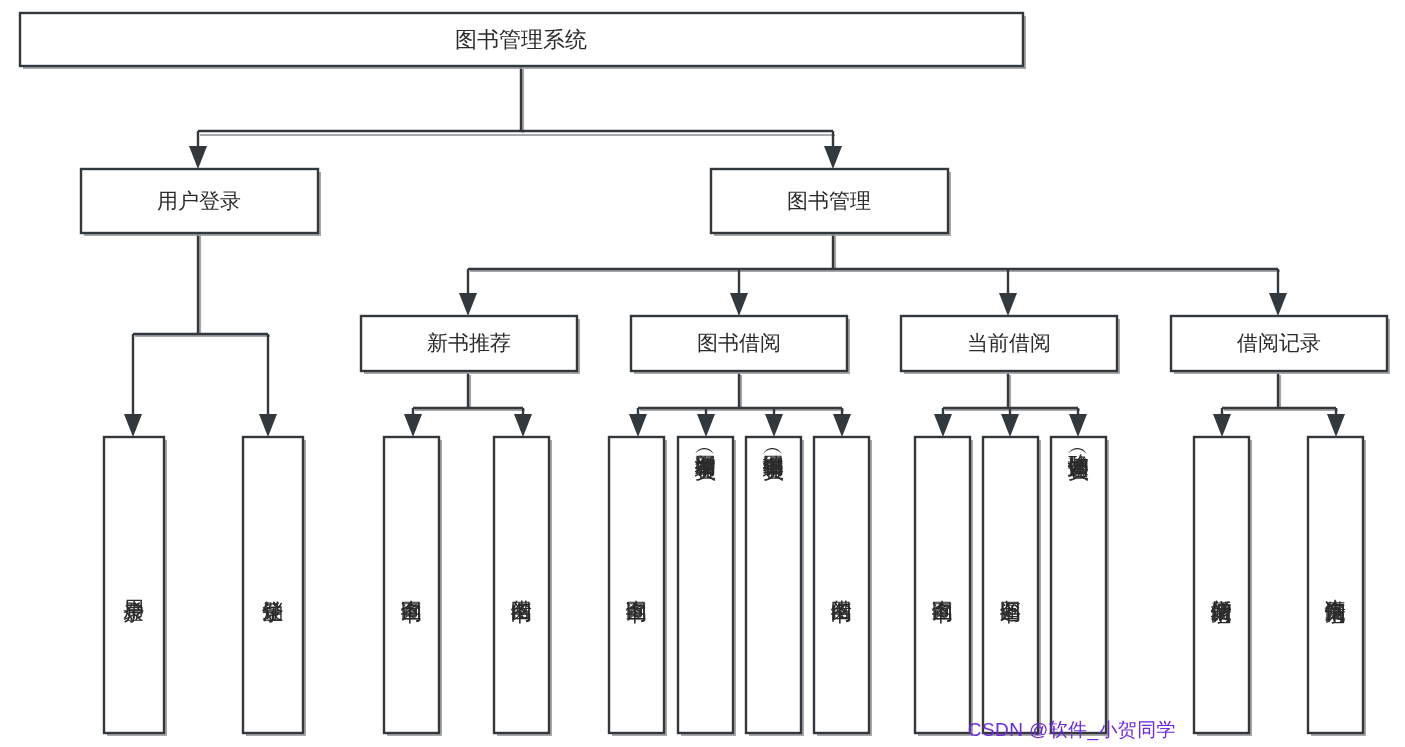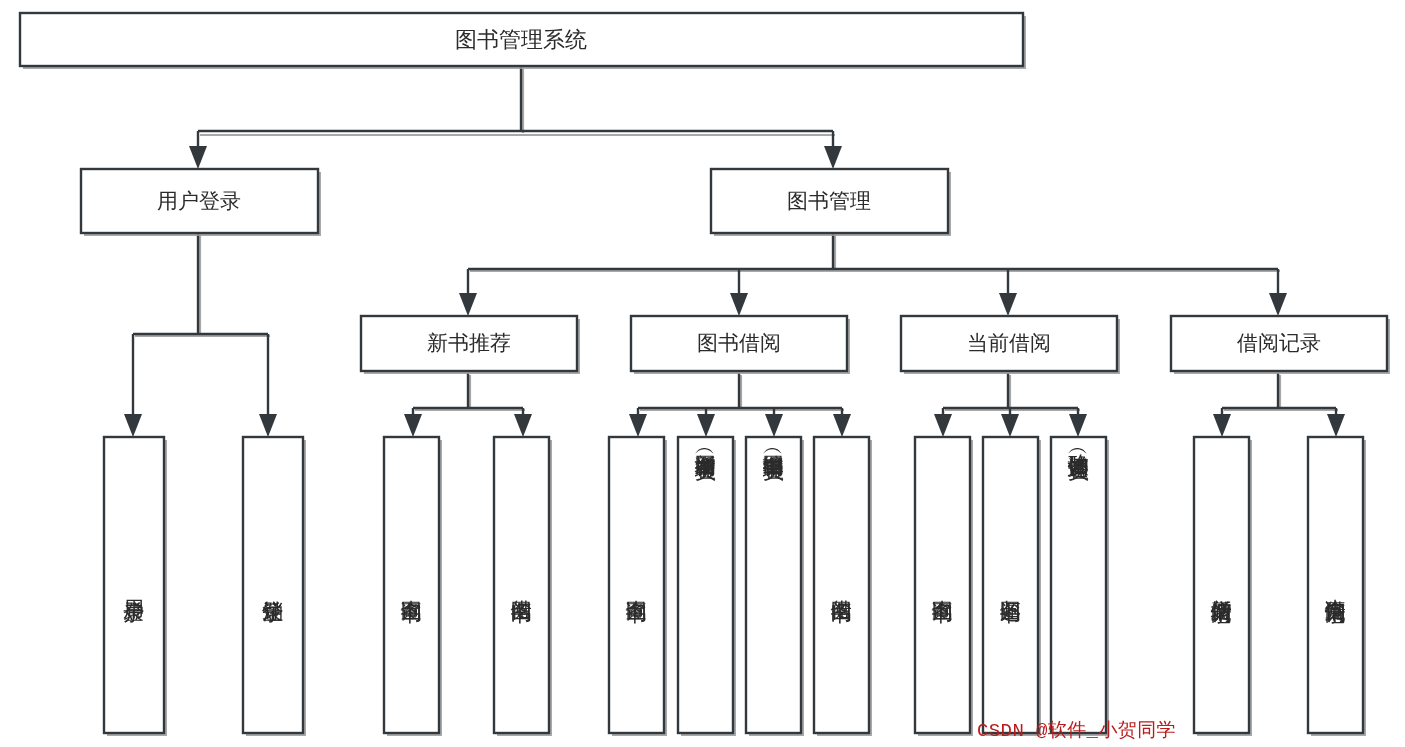--- a/index.html
+++ b/index.html
@@ -77,23 +77,23 @@
     line-height: 1.12;
     color: #2b2b2b;
     letter-spacing: 1px;
     white-space: nowrap;
     text-align: center;
   }
   #watermark {
     position: absolute;
     right: 8px;
     bottom: 4px;
-    font-family: Liberation Mono, monospace;
+    font-family: Liberation Sans, sans-serif;
     font-size: 19px;
-    color: #b91c1c;
+    color: #6d28d9;
     white-space: nowrap;
     letter-spacing: 0.4px;
   }
 </style>
 </head>
 <body>
 
 <div id="diagram-root">
 
   <svg id="flow-svg" viewBox="0 0 1405 747">

